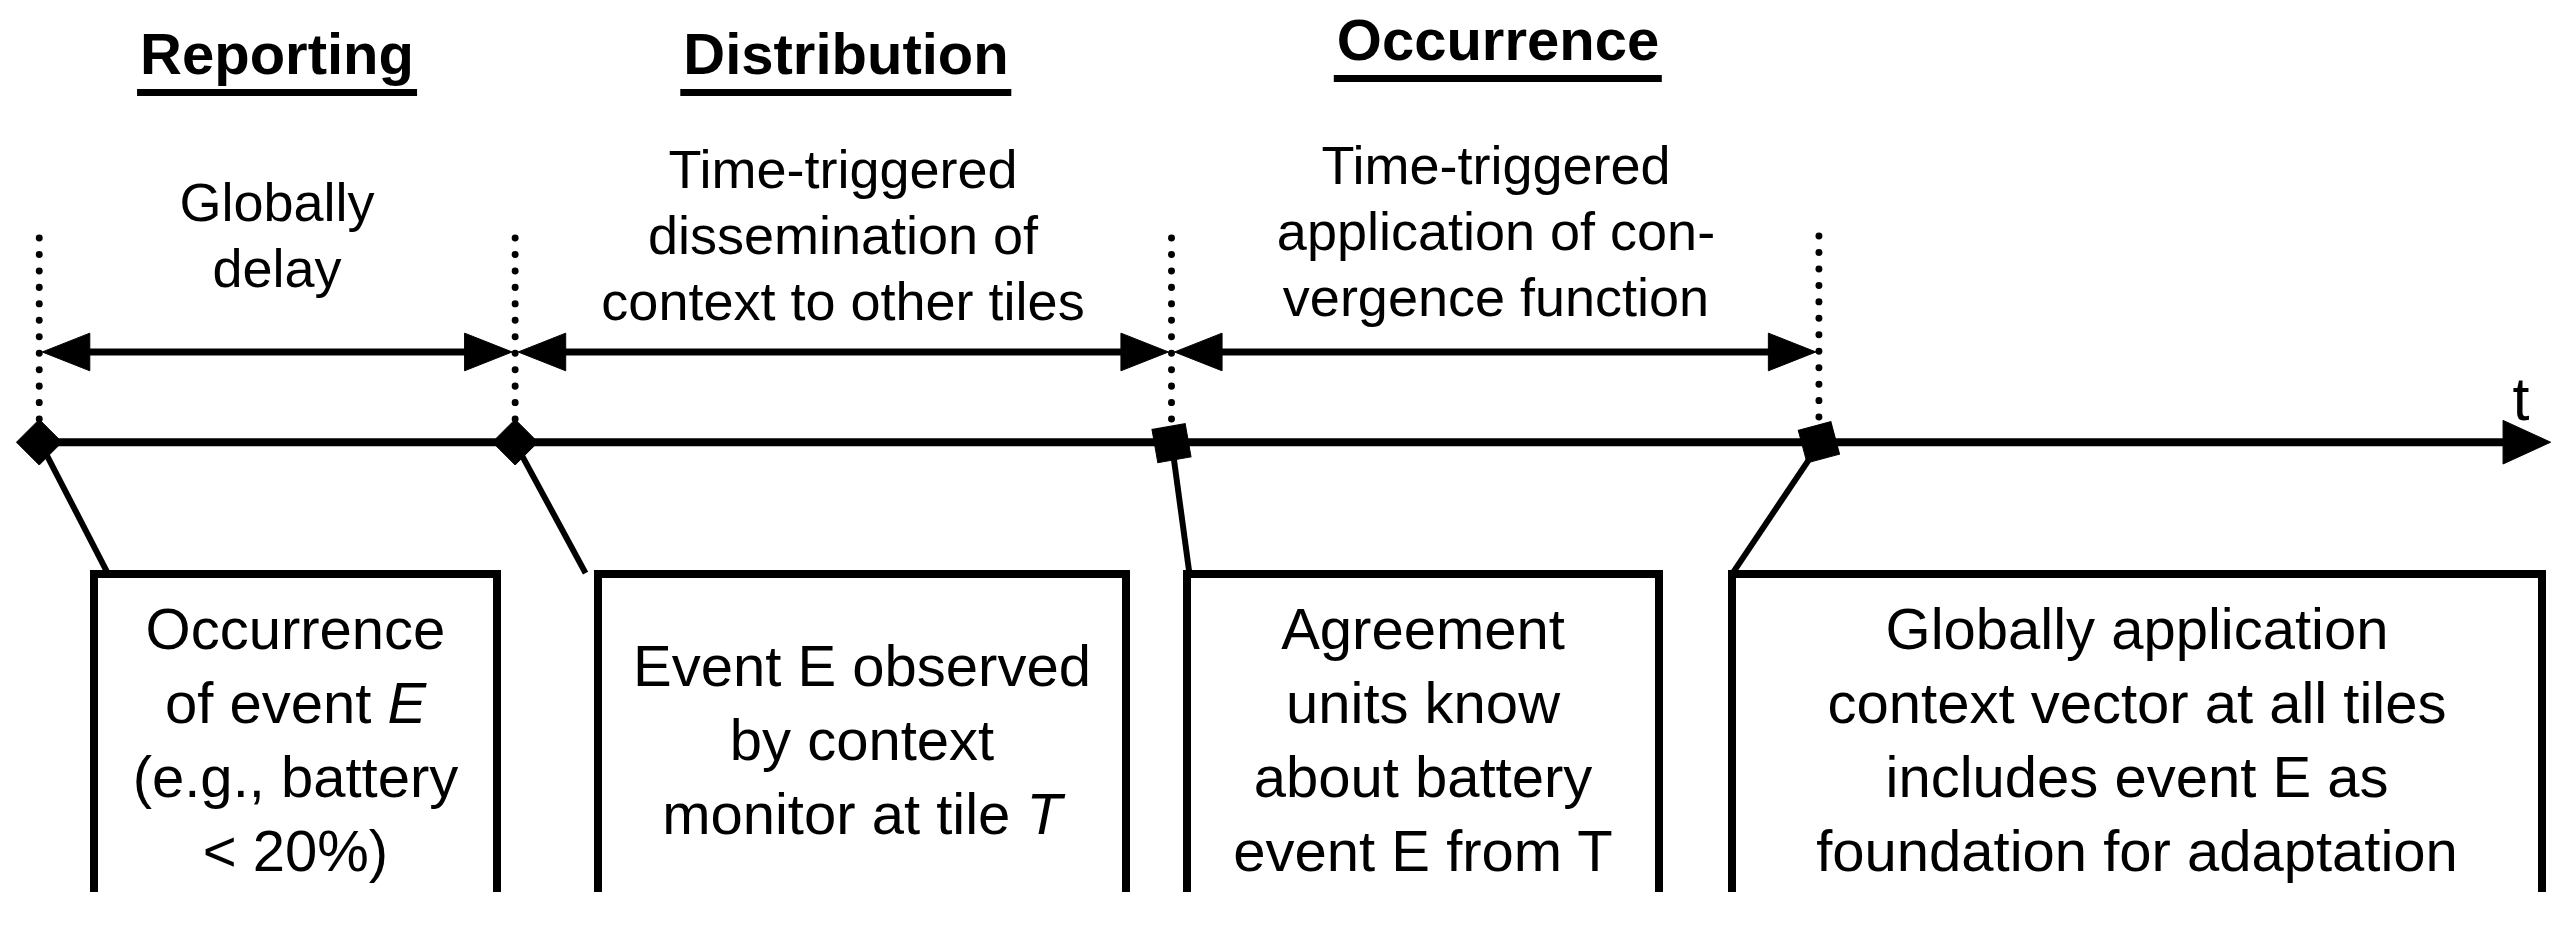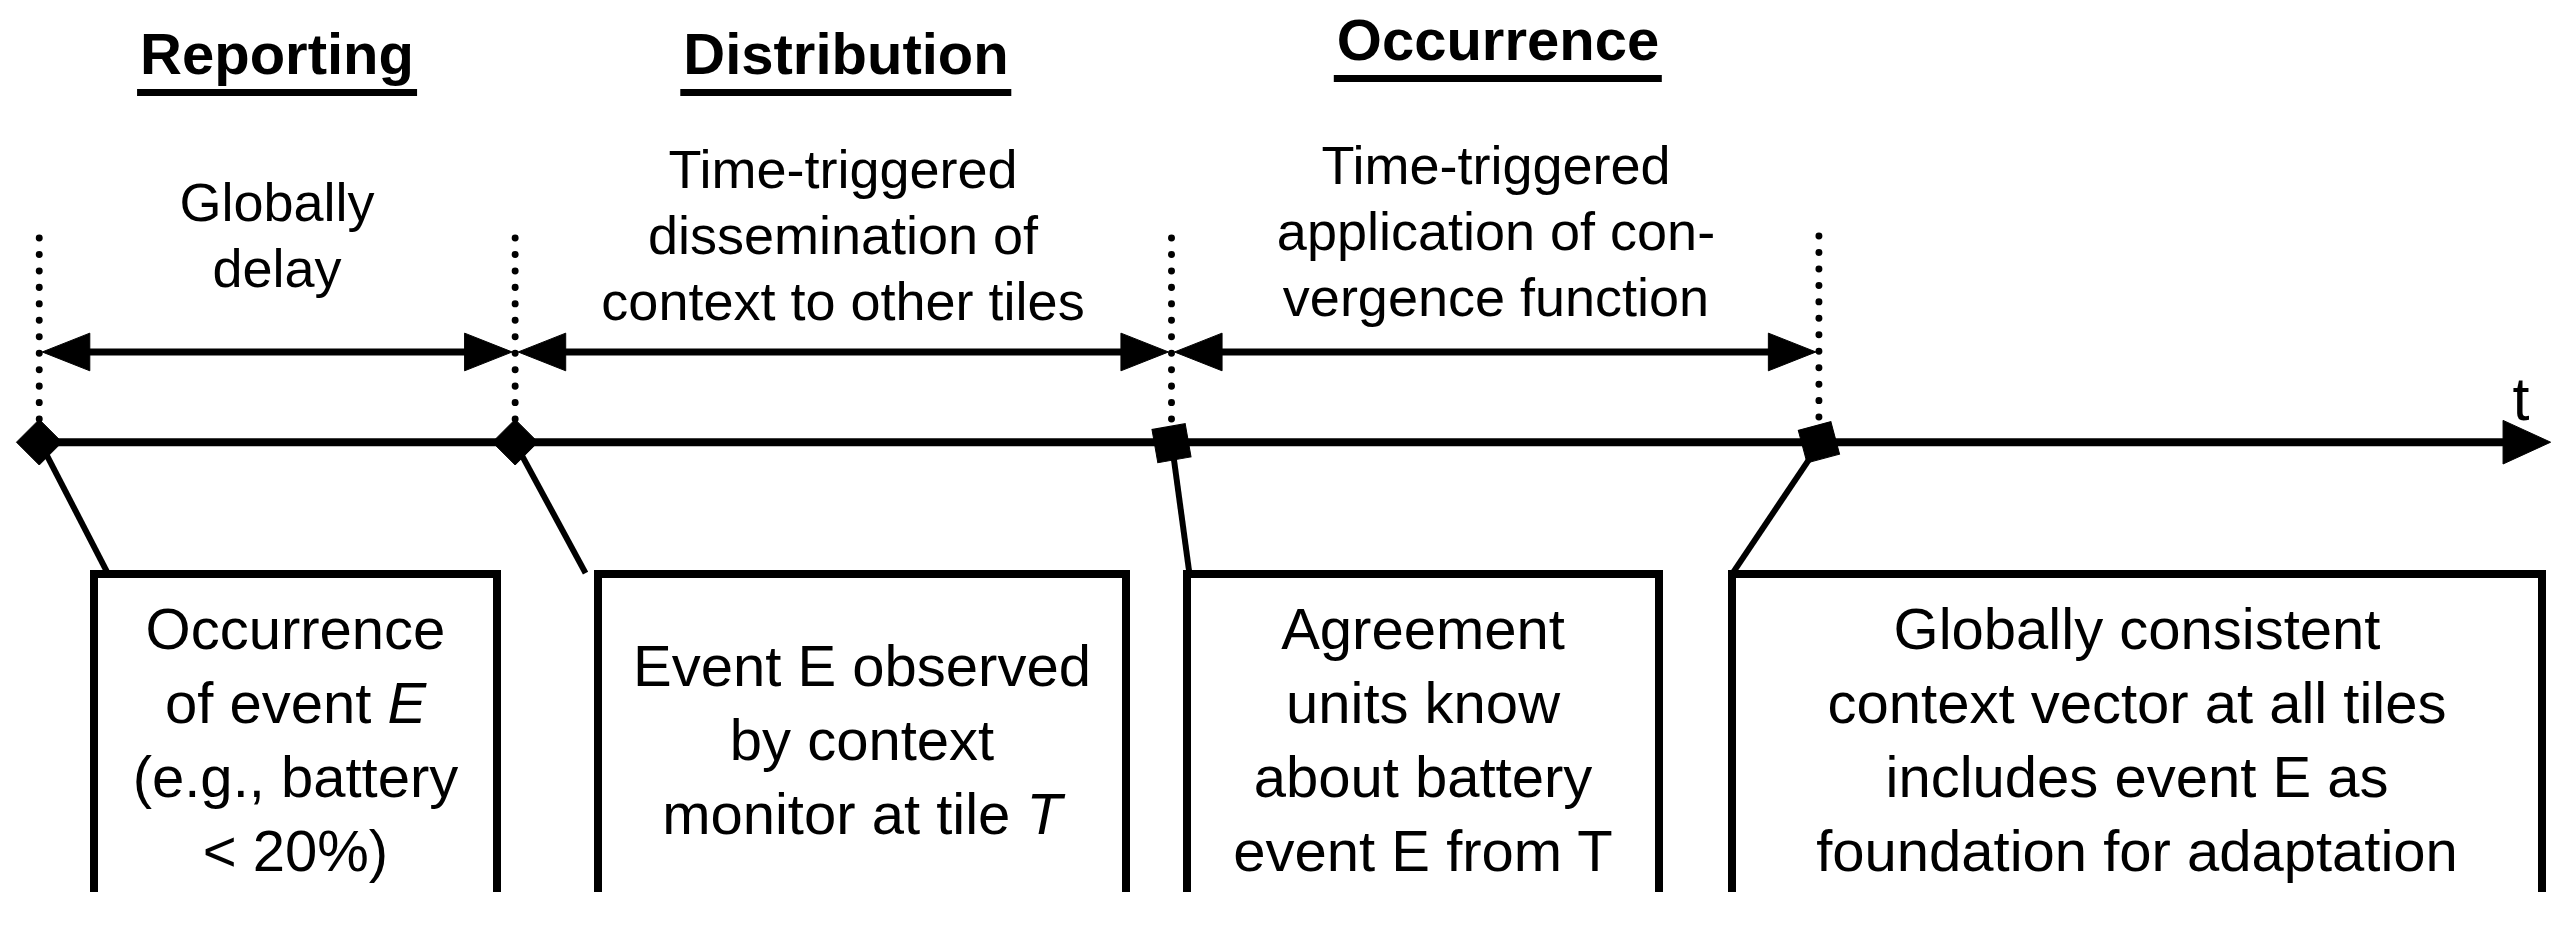--- a/index.html
+++ b/index.html
@@ -126,20 +126,20 @@
   </div>
 
   <div class="ebox" id="box-agreement">
     <div><span>Agreement</span></div>
     <div><span>units know</span></div>
     <div><span>about battery</span></div>
     <div><span>event E from T</span></div>
   </div>
 
   <div class="ebox" id="box-global">
-    <div><span>Globally consistent</span></div>
+    <div><span>Globally application</span></div>
     <div><span>context vector at all tiles</span></div>
     <div><span>includes event E as</span></div>
     <div><span>foundation for adaptation</span></div>
   </div>
 
 </div>
 
 
 </body></html>

